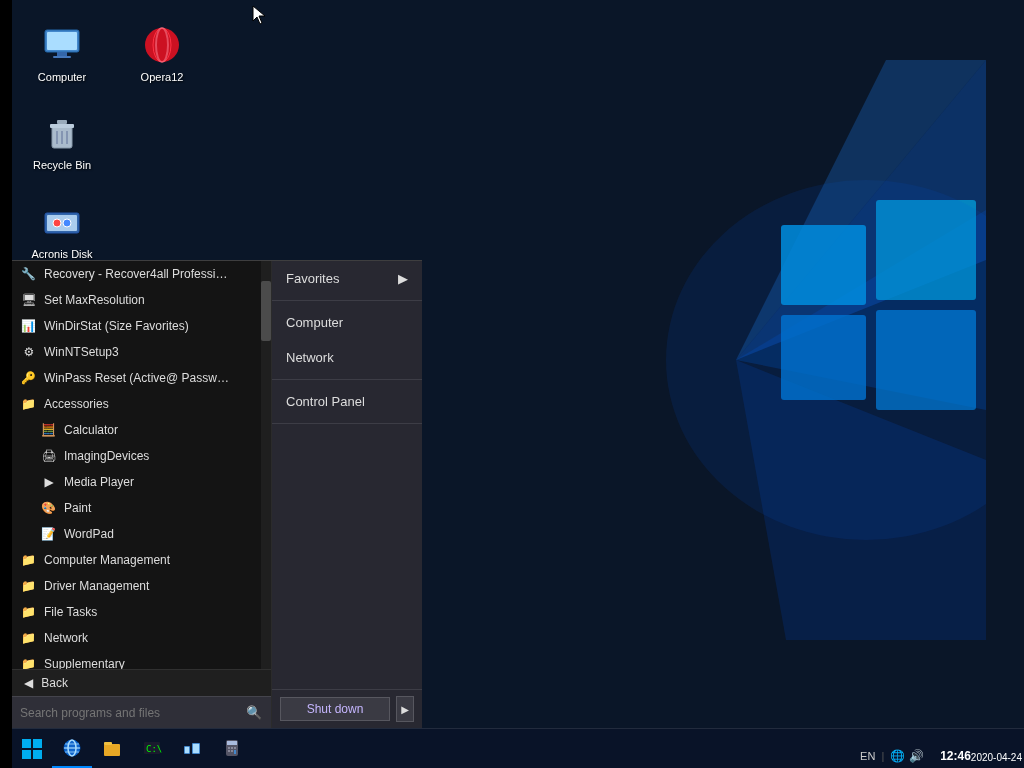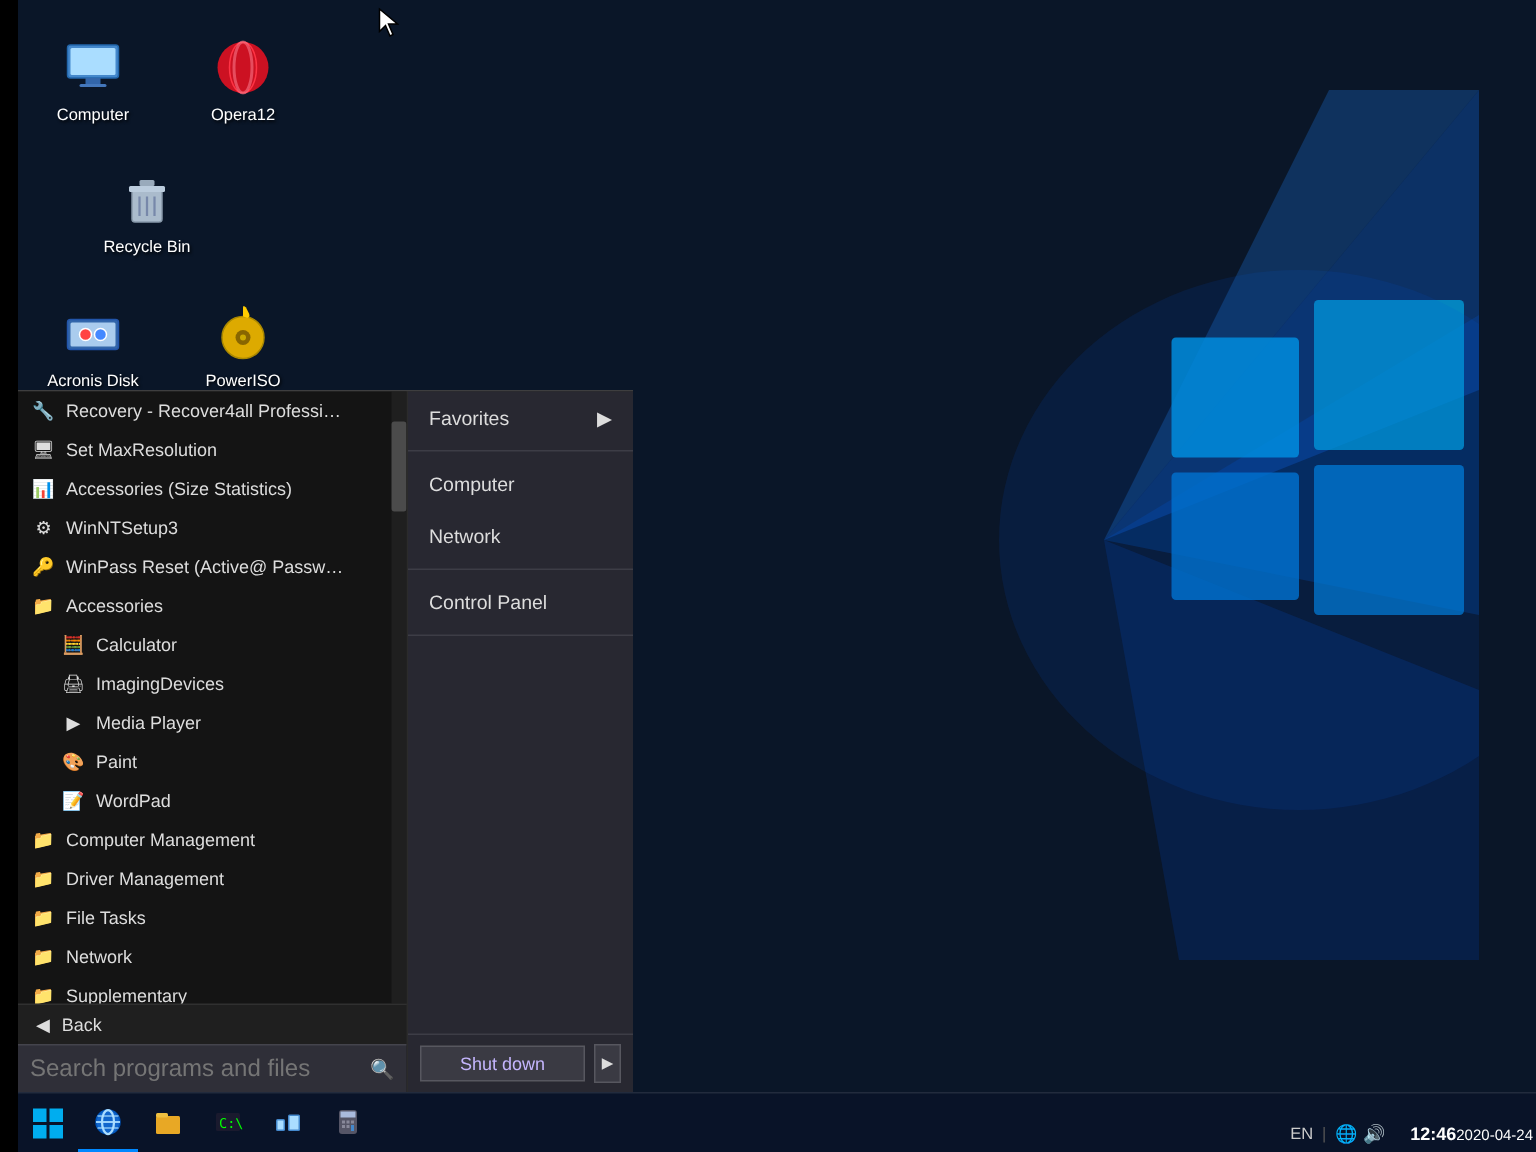--- a/index.html
+++ b/index.html
@@ -352,21 +352,21 @@
           <svg width="38" height="38" viewBox="0 0 38 38" xmlns="http://www.w3.org/2000/svg">
             <circle cx="19" cy="19" r="17" fill="#cc1122"></circle>
             <ellipse cx="19" cy="19" rx="9" ry="17" fill="#cc1122" stroke="#ff3344" stroke-width="1"></ellipse>
             <ellipse cx="19" cy="19" rx="6" ry="17" fill="none" stroke="#ff8899" stroke-width="2" opacity="0.5"></ellipse>
           </svg>
         </div>
         <span class="desktop-icon-label">Opera12</span>
       </div>
     </div>
 
-    <div style="display:flex; margin-top: 0px; margin-left: 36px;">
+    <div style="display:flex; margin-top: 0px;">
       <div class="desktop-icon">
         <div class="icon-img">
           <svg width="38" height="38" viewBox="0 0 38 38" xmlns="http://www.w3.org/2000/svg">
             <rect x="9" y="12" width="20" height="22" rx="2" fill="#aabbcc" stroke="#8899aa" stroke-width="1"></rect>
             <rect x="7" y="10" width="24" height="4" rx="1" fill="#bbccdd"></rect>
             <rect x="14" y="6" width="10" height="4" rx="1" fill="#99aabb"></rect>
             <line x1="14" y1="17" x2="14" y2="30" stroke="#7788aa" stroke-width="1.5"></line>
             <line x1="19" y1="17" x2="19" y2="30" stroke="#7788aa" stroke-width="1.5"></line>
             <line x1="24" y1="17" x2="24" y2="30" stroke="#7788aa" stroke-width="1.5"></line>
           </svg>
@@ -380,50 +380,39 @@
         <div class="icon-img">
           <svg width="38" height="38" viewBox="0 0 38 38" xmlns="http://www.w3.org/2000/svg">
             <rect x="2" y="10" width="34" height="20" rx="2" fill="#3366aa" stroke="#2255aa"></rect>
             <rect x="4" y="12" width="30" height="16" rx="1" fill="#aaccee"></rect>
             <circle cx="14" cy="20" r="4" fill="#ff4444" stroke="white" stroke-width="1"></circle>
             <circle cx="24" cy="20" r="4" fill="#4488ff" stroke="white" stroke-width="1"></circle>
           </svg>
         </div>
         <span class="desktop-icon-label">Acronis Disk Director 12</span>
       </div>
-      <div class="desktop-icon">
-        <div class="icon-img">
-          <svg width="38" height="38" viewBox="0 0 38 38" xmlns="http://www.w3.org/2000/svg">
-            <circle cx="19" cy="22" r="14" fill="#ddaa00" stroke="#aa8800"></circle>
-            <circle cx="19" cy="22" r="5" fill="#886600"></circle>
-            <circle cx="19" cy="22" r="2" fill="#ccaa00"></circle>
-            <path d="M19 8 L19 2 Q19 0 21 2 L23 6 Q24 8 22 9 Z" fill="#ffcc00"></path>
-          </svg>
-        </div>
-        <span class="desktop-icon-label">PowerISO</span>
-      </div>
     </div>
   </div>
 
   <div id="start-menu">
 
     <div class="start-left">
       <div class="start-menu-list" style="position:relative;">
 
         <div class="menu-item">
           <span class="item-icon">🔧</span>
           <span style="overflow:hidden;text-overflow:ellipsis;white-space:nowrap;max-width:190px;">Recovery - Recover4all Professional</span>
         </div>
         <div class="menu-item">
           <span class="item-icon">🖥</span>
           <span>Set MaxResolution</span>
         </div>
         <div class="menu-item">
           <span class="item-icon">📊</span>
-          <span>Accessories (Size Statistics)</span>
+          <span>WinDirStat (Size Favorites)</span>
         </div>
         <div class="menu-item">
           <span class="item-icon">⚙</span>
           <span>WinNTSetup3</span>
         </div>
         <div class="menu-item">
           <span class="item-icon">🔑</span>
           <span style="overflow:hidden;text-overflow:ellipsis;white-space:nowrap;max-width:190px;">WinPass Reset (Active@ Password Chan</span>
         </div>
 
@@ -476,21 +465,21 @@
           <div class="scrollbar-thumb"></div>
         </div>
       </div>
 
       <div class="back-btn">
         <span style="margin-right:8px;">◀</span>
         <span>Back</span>
       </div>
 
       <div class="start-search">
-        <input type="text" style="flex: 1 1 0%; background: transparent; border: none; outline: none; color: rgb(204, 204, 204); font-size: 16px;" placeholder="Search programs and files">
+        <input type="text" style="flex: 1 1 0%; background: transparent; border: none; outline: none; color: rgb(204, 204, 204); font-size: 12px;" placeholder="Search programs and files">
         <span style="color:#aaa;font-size:13px;">🔍</span>
       </div>
     </div>
 
     <div class="start-right">
       <div class="right-item right-item has-arrow">
         <span>Favorites</span>
         <span>▶</span>
       </div>
       <div class="right-separator"></div>

